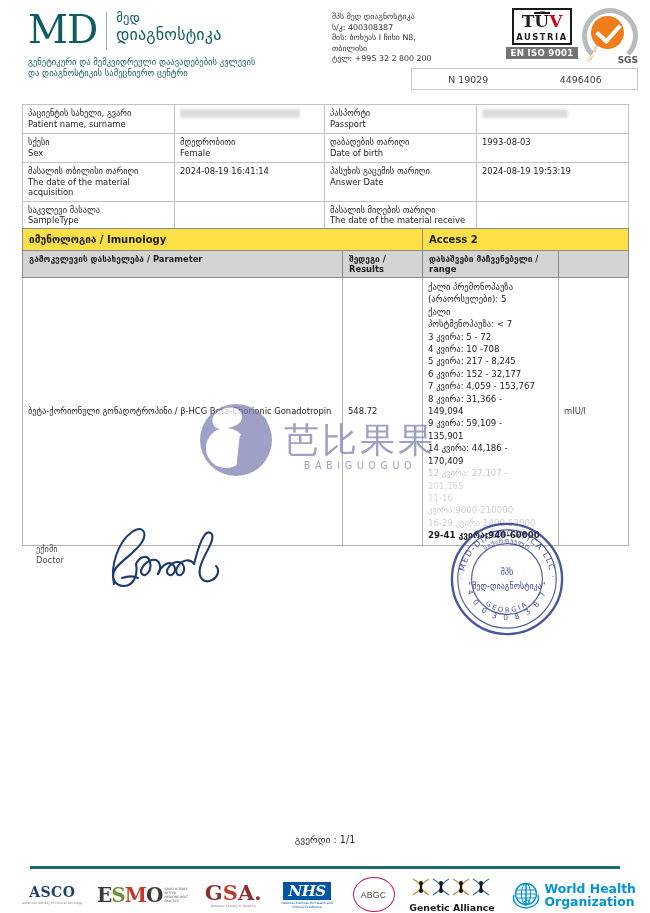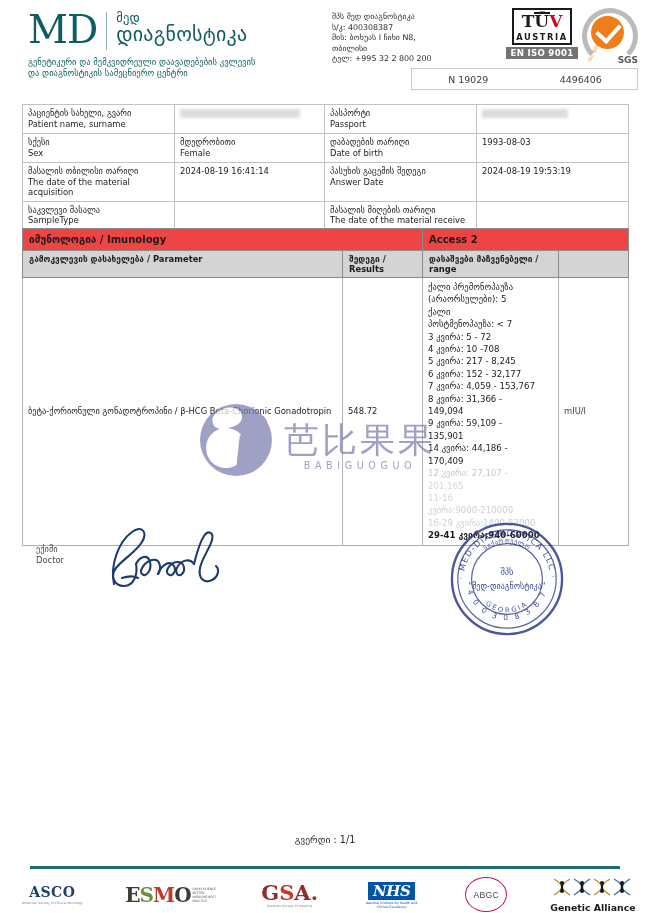--- a/index.html
+++ b/index.html
@@ -50,21 +50,21 @@
   .brand-geo {
     padding-top: 1px;
   }
   .brand-geo-small {
     font-size: 12.5px;
     line-height: 13px;
     color: #0f5c63;
     letter-spacing: 0.2px;
   }
   .brand-geo-big {
-    font-size: 20px;
+    font-size: 16px;
     line-height: 21px;
     color: #0f5c63;
     letter-spacing: 0.2px;
   }
   .brand-sub {
     margin-top: 7px;
     font-size: 8.6px;
     line-height: 10.5px;
     color: #0f5c63;
   }
@@ -235,21 +235,21 @@
     font-size: 8.4px;
   }
   .results-table td, .results-table th {
     border: 1px solid #9a9a9a;
     padding: 3px 5px;
     vertical-align: top;
     text-align: left;
     font-weight: normal;
   }
   .sect-head td {
-    background: #ef4444;
+    background: #fde047;
     font-size: 10px;
     font-weight: bold;
     padding: 5px 6px;
     border-color: #8c8c8c;
   }
   .col-head td {
     background: #d4d4d4;
     font-size: 8.4px;
     font-weight: bold;
     padding: 3px 6px;
@@ -558,21 +558,21 @@
       </td>
       <td>1993-08-03</td>
     </tr>
     <tr>
       <td>
         <span class="lbl-geo">მასალის თბილისი თარიღი</span>
         <span class="lbl-en">The date of the material acquisition</span>
       </td>
       <td>2024-08-19 16:41:14</td>
       <td>
-        <span class="lbl-geo">პასუხის გაცემის შედეგი</span>
+        <span class="lbl-geo">პასუხის გაცემის თარიღი</span>
         <span class="lbl-en">Answer Date</span>
       </td>
       <td>2024-08-19 19:53:19</td>
     </tr>
     <tr>
       <td>
         <span class="lbl-geo">საკვლევი მასალა</span>
         <span class="lbl-en">SampleType</span>
       </td>
       <td></td>
@@ -746,13 +746,27 @@
           <circle cx="72" cy="14" r="2.1"></circle>
         <rect x="11" y="7" width="2" height="7"></rect>
           <rect x="31" y="7" width="2" height="7"></rect>
         <rect x="51" y="7" width="2" height="7"></rect>
           <rect x="71" y="7" width="2" height="7"></rect>
       </g>
     </svg>
     <div class="f-ga-name">Genetic Alliance</div>
   </div>
 
+  <div class="flogo f-who-wrap">
+    <svg width="32" height="32" viewBox="0 0 32 32">
+      <circle cx="16" cy="15" r="10.5" fill="none" stroke="#0093d5" stroke-width="1.4"></circle>
+      <ellipse cx="16" cy="15" rx="4.6" ry="10.5" fill="none" stroke="#0093d5" stroke-width="1"></ellipse>
+      <path d="M6 11 H26 M6 19 H26 M5.5 15 H26.5" stroke="#0093d5" stroke-width="1"></path>
+      <path d="M16 4 L16 27" stroke="#0093d5" stroke-width="1.6"></path>
+      <path d="M13 24 C 16 20, 19 20, 19 24" stroke="#0093d5" stroke-width="1.2" fill="none"></path>
+      <path d="M4 16 C 2 22, 6 28, 16 29 C 26 28, 30 22, 28 16" fill="none" stroke="#0093d5" stroke-width="1.5"></path>
+    </svg>
+    <div>
+      <div class="f-who-text">World Health</div>
+      <div class="f-who-text">Organization</div>
+    </div>
+  </div>
 </div>
 
 </body></html>

